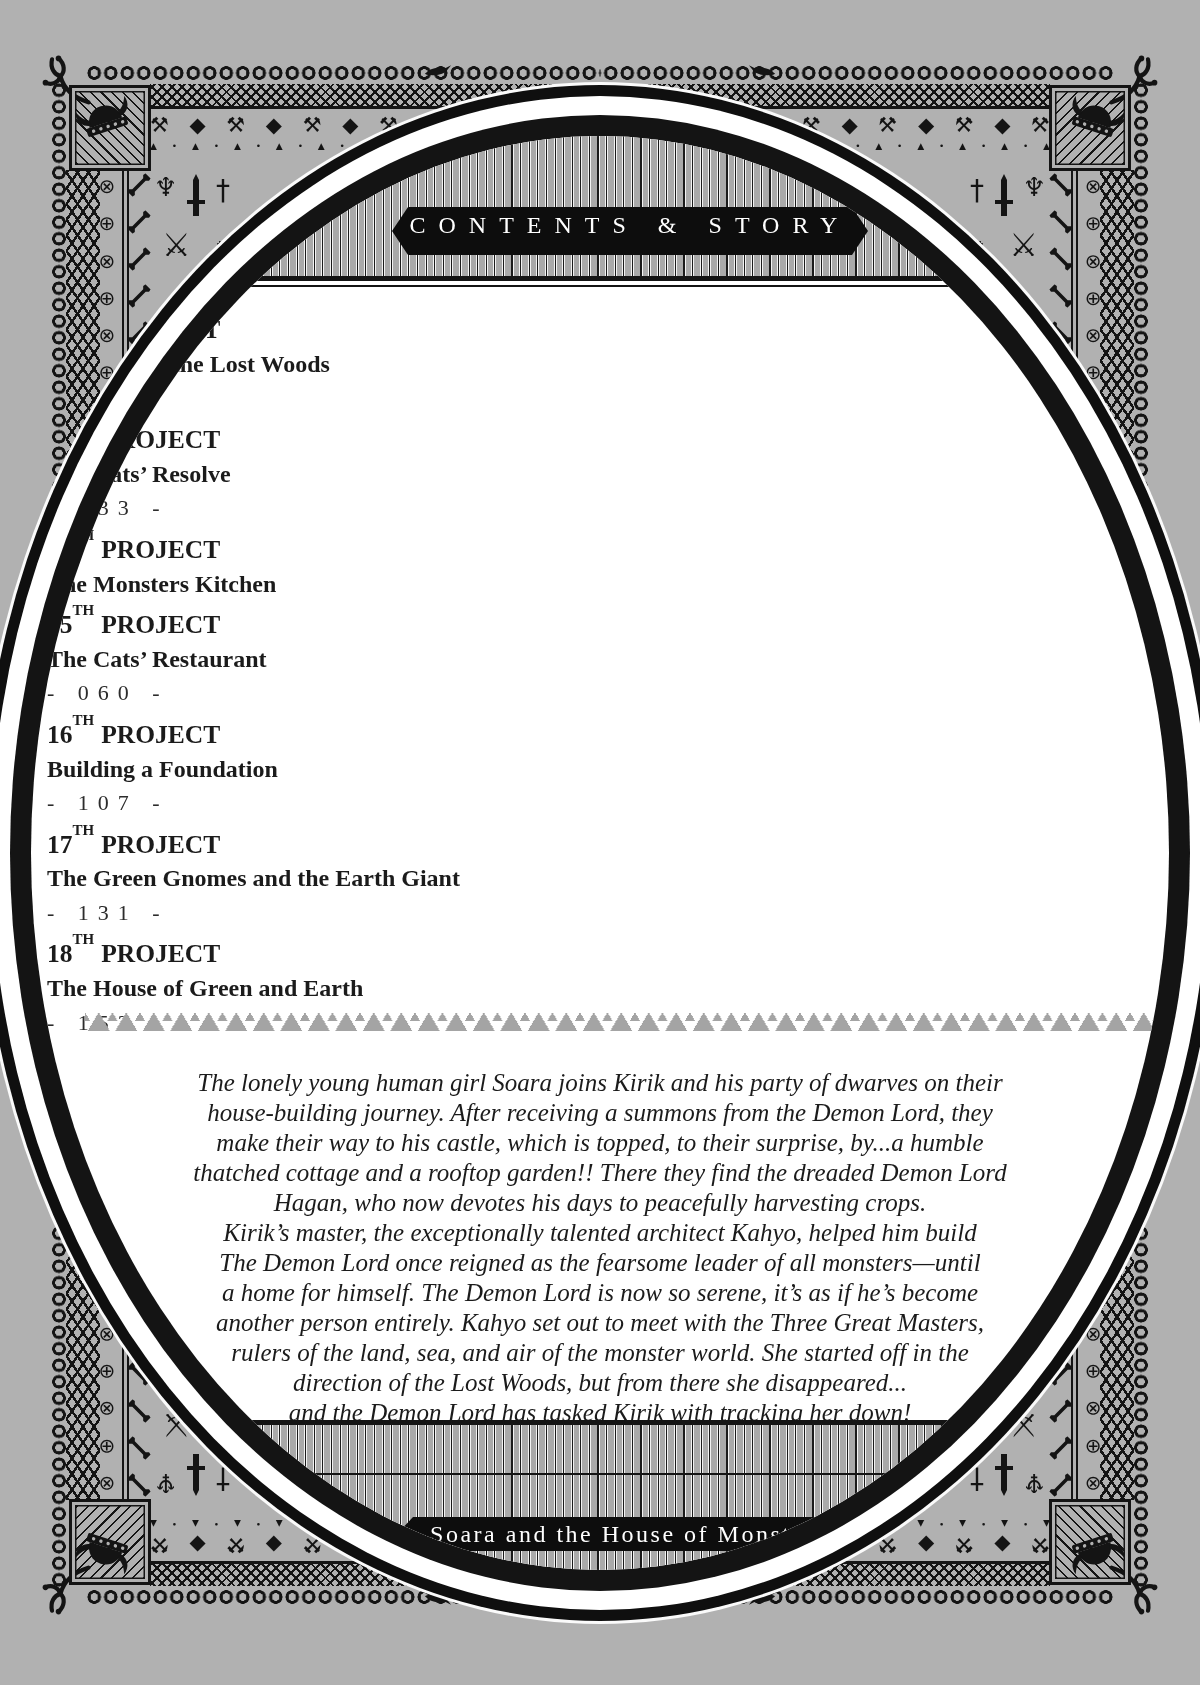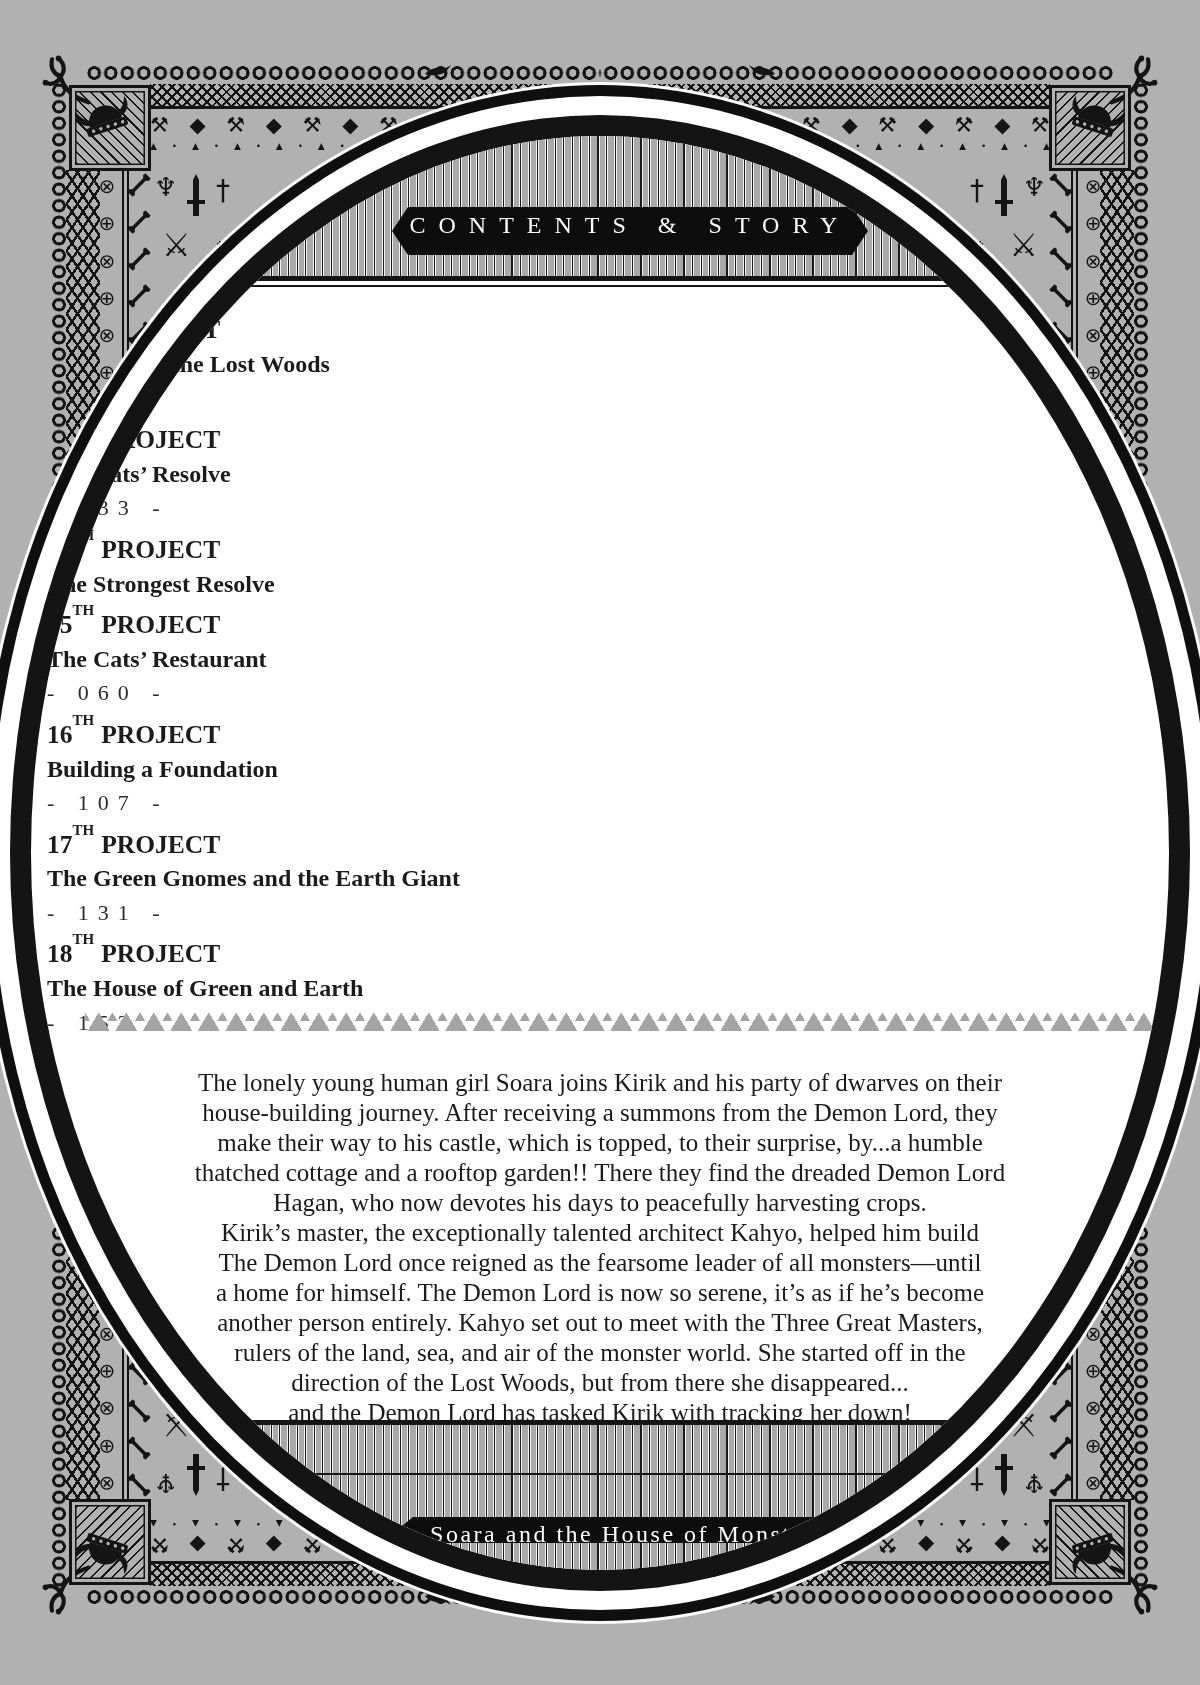--- a/index.html
+++ b/index.html
@@ -55,39 +55,39 @@
   .cap-top{top:0;height:140px;border-bottom:5.5px solid #141414;}
   .cap-bottom{bottom:0;height:145.5px;border-top:5.5px solid #141414;}
   .thin-rule{left:0;right:0;height:2px;background:#141414;}
   .tr-top{top:148.5px;}
   .tr-bottom{top:1337px;}
 
   .banner{background:#0d0d0d;color:#ffffff;text-align:center;
     clip-path:polygon(0 50%,16px 0,calc(100% - 16px) 0,100% 50%,calc(100% - 16px) 100%,16px 100%);}
   .banner-top{left:361px;top:71px;width:476px;height:48px;line-height:37px;
     font-size:24px;letter-spacing:13px;}
-  .banner-bottom{left:366px;top:1381px;width:463px;height:26px;line-height:35px;
+  .banner-bottom{left:366px;top:1381px;width:463px;height:34px;line-height:35px;
     font-size:24px;letter-spacing:2.5px;}
 
   .toc{left:16px;right:0;top:150px;text-align:left;color:#1b1b1b;margin-top:20px;}
   .toc-proj{font-size:25.5px;font-weight:bold;line-height:34.4px;}
   .toc-proj sup{font-size:15px;position:relative;top:-8px;margin-right:7px;font-weight:bold;}
   .toc-title{font-size:24px;font-weight:bold;line-height:34.4px;}
   .toc-page{font-size:22px;line-height:34.5px;letter-spacing:9px;color:#2c2c2c;}
 
   .divider{left:54px;width:1090px;top:876px;height:20px;
     background-image:
       conic-gradient(from 150deg at 50% 0%, #a4a4a4 0deg 60deg, transparent 60deg),
       conic-gradient(from 150deg at 50% 0%, #a4a4a4 0deg 60deg, transparent 60deg);
     background-size:27.5px 19px, 27.5px 9px;
     background-position:0 0, 13.7px 0;
     background-repeat:repeat-x;}
 
   .synopsis{left:0;right:0;top:932px;text-align:center;color:#1b1b1b;}
-  .syn-line{font-size:25px;line-height:30px;}
+  .syn-line{font-size:25px;line-height:30px;font-style:italic;}
 
   .svgdefs{position:absolute;width:0;height:0;overflow:hidden;}
 </style>
 </head>
 <body>
 
 <svg class="svgdefs" aria-hidden="true">
   <defs>
     <symbol id="sym-helmet" viewBox="0 0 64 64">
       <g transform="rotate(-18 32 32)" fill="#141414">
@@ -414,21 +414,21 @@
               </div>
 
               <div class="toc-item">
                 <div class="toc-proj"><span>13</span><sup>TH</sup><span>PROJECT</span></div>
                 <div class="toc-title">The Cats’ Resolve</div>
                 <div class="toc-page">- 033 -</div>
               </div>
 
               <div class="toc-item">
                 <div class="toc-proj"><span>14</span><sup>TH</sup><span>PROJECT</span></div>
-                <div class="toc-title">The Strongest Resolve</div>
+                <div class="toc-title">The Monsters Kitchen</div>
               </div>
 
               <div class="toc-item">
                 <div class="toc-proj"><span>15</span><sup>TH</sup><span>PROJECT</span></div>
                 <div class="toc-title">The Cats’ Restaurant</div>
                 <div class="toc-page">- 060 -</div>
               </div>
 
               <div class="toc-item">
                 <div class="toc-proj"><span>16</span><sup>TH</sup><span>PROJECT</span></div>

